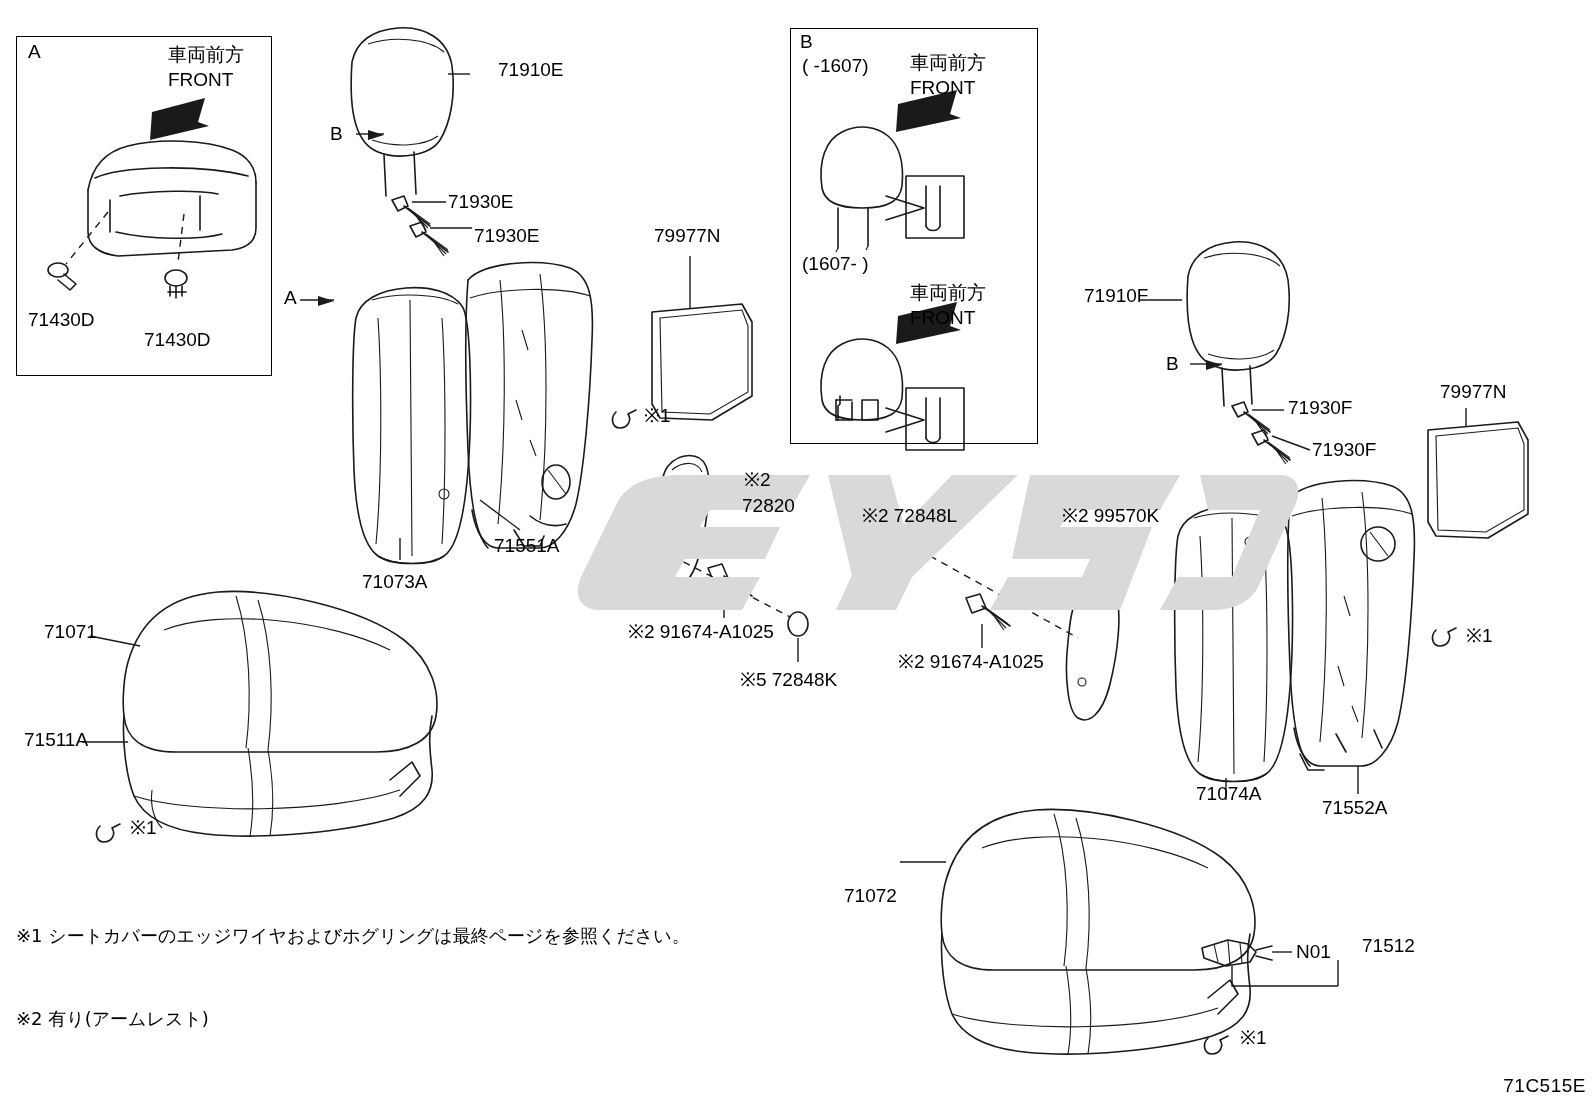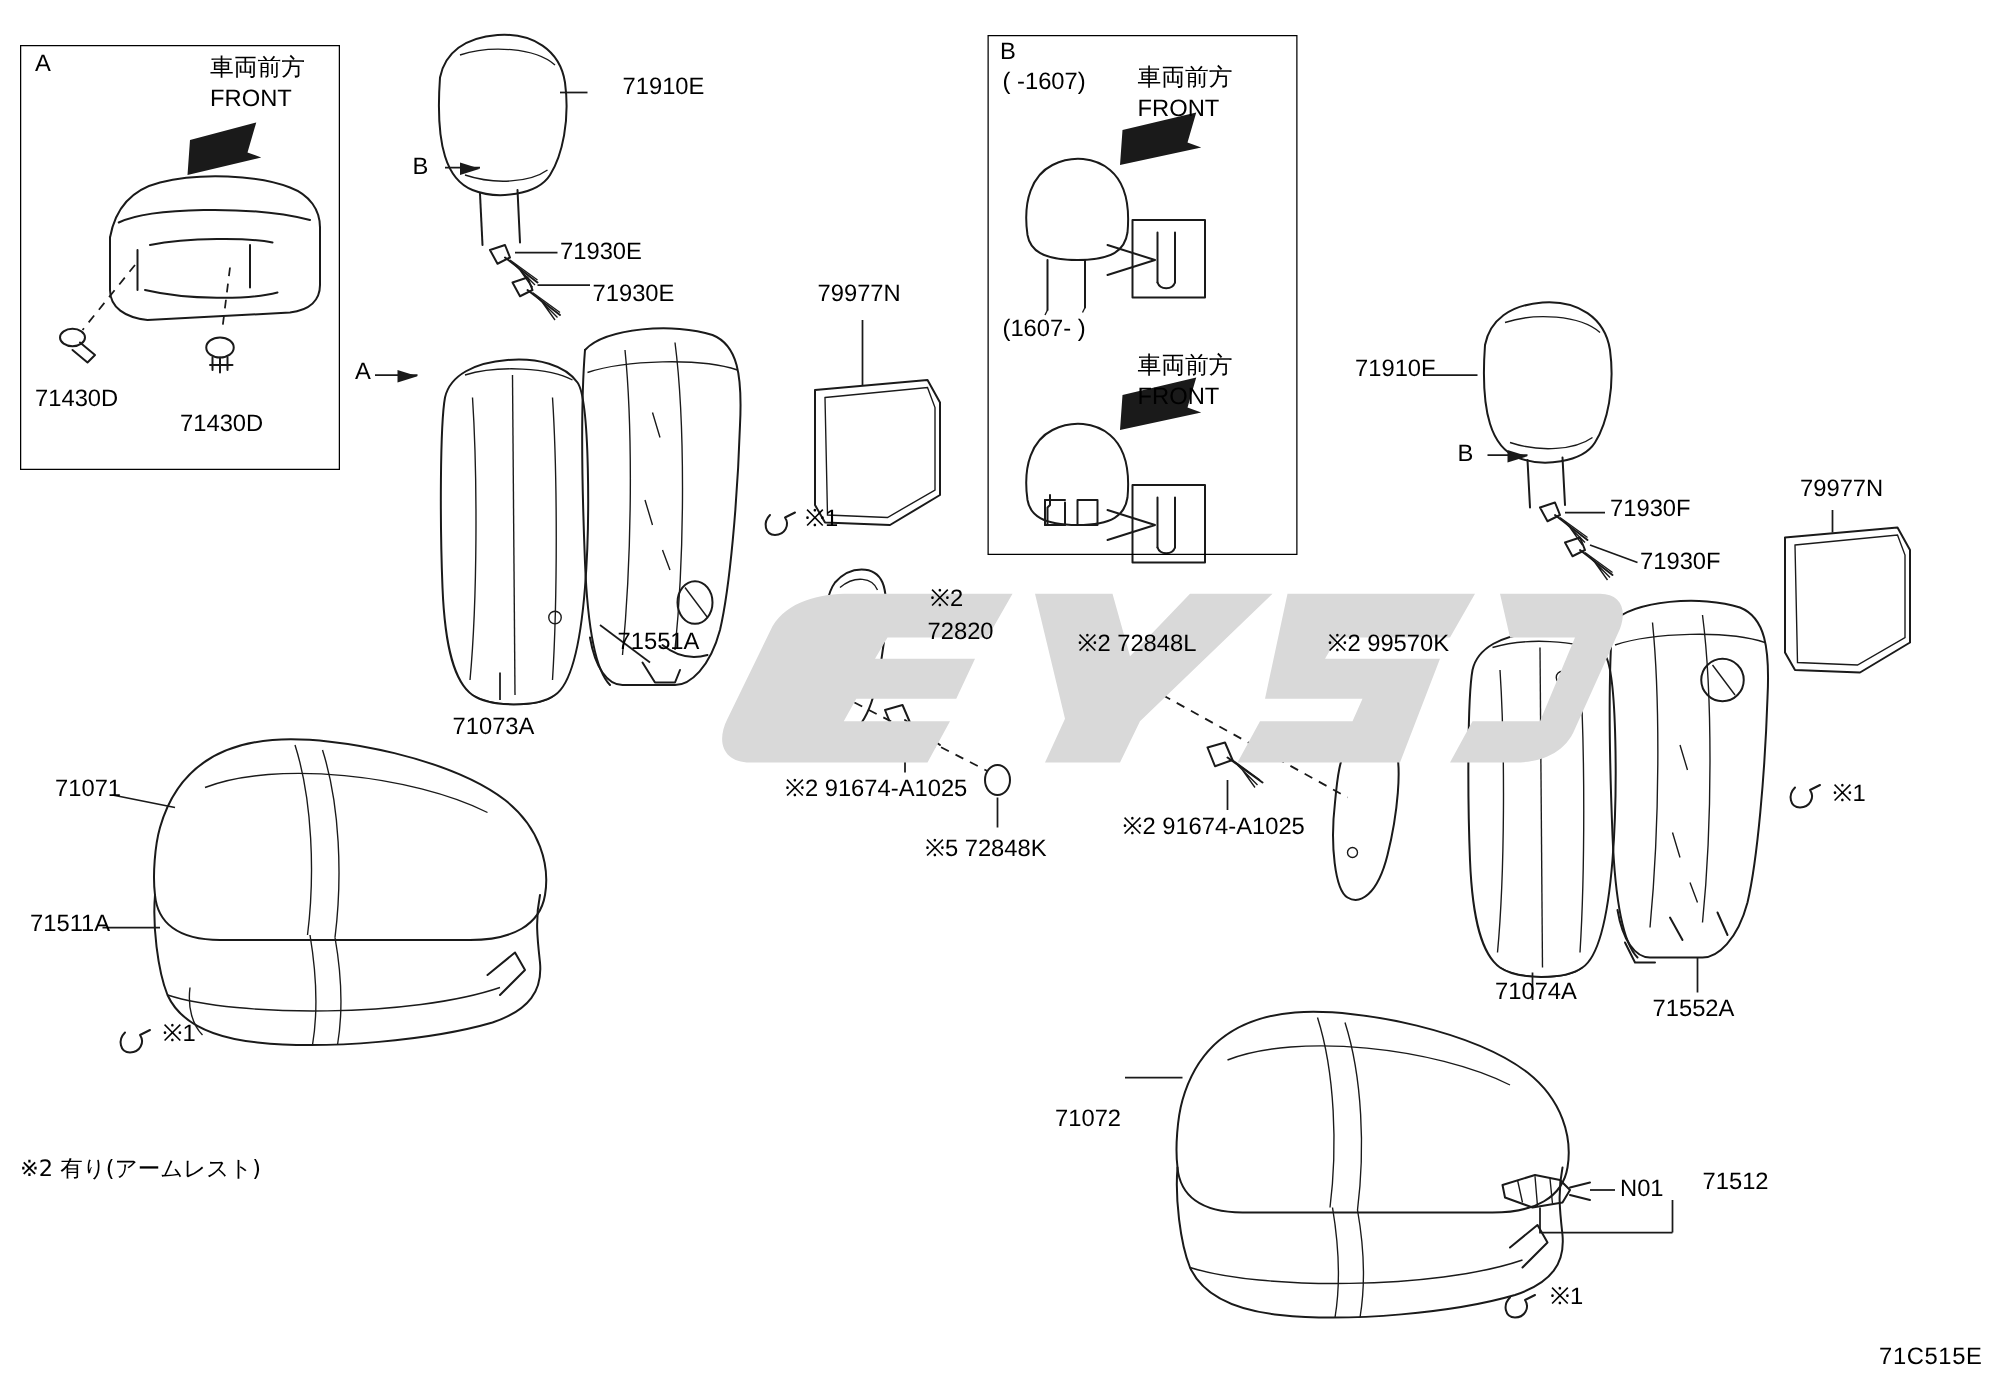--- a/index.html
+++ b/index.html
@@ -345,21 +345,21 @@
   <div class="lbl" style="left:474px; top:60px;margin-left:24px;">71910E</div>
   <div class="lbl" style="left:330px; top:124px;">B</div>
   <div class="lbl" style="left:448px; top:192px;">71930E</div>
   <div class="lbl" style="left:474px; top:226px;">71930E</div>
   <div class="lbl" style="left:654px; top:226px;">79977N</div>
   <div class="lbl" style="left:284px; top:288px;">A</div>
   <div class="lbl" style="left:644px; top:406px;">※1</div>
   <div class="lbl" style="left:744px; top:470px;">※2</div>
   <div class="lbl" style="left:742px; top:496px;">72820</div>
   <div class="lbl" style="left:362px; top:572px;">71073A</div>
-  <div class="lbl" style="left:494px; top:504px;">71551A</div>
+  <div class="lbl" style="left:494px; top:536px;">71551A</div>
   <div class="lbl" style="left:628px; top:622px;">※2 91674-A1025</div>
   <div class="lbl" style="left:740px; top:670px;">※5 72848K</div>
   <div class="lbl" style="left:862px; top:506px;">※2 72848L</div>
   <div class="lbl" style="left:1062px; top:506px;">※2 99570K</div>
   <div class="lbl" style="left:898px; top:652px;">※2 91674-A1025</div>
   <div class="lbl" style="left:1084px; top:286px;">71910F</div>
   <div class="lbl" style="left:1166px; top:354px;">B</div>
   <div class="lbl" style="left:1288px; top:398px;">71930F</div>
   <div class="lbl" style="left:1312px; top:440px;">71930F</div>
   <div class="lbl" style="left:1440px; top:382px;">79977N</div>
@@ -368,20 +368,21 @@
   <div class="lbl" style="left:1322px; top:798px;">71552A</div>
   <div class="lbl" style="left:44px; top:622px;">71071</div>
   <div class="lbl" style="left:24px; top:730px;">71511A</div>
   <div class="lbl" style="left:130px; top:818px;">※1</div>
   <div class="lbl" style="left:844px; top:850px;margin-top:36px;">71072</div>
   <div class="lbl" style="left:1296px; top:942px;">N01</div>
   <div class="lbl" style="left:1362px; top:936px;">71512</div>
   <div class="lbl" style="left:1240px; top:1028px;">※1</div>
 
   <div class="notes">
+    <div class="jpline">※1 シートカバーのエッジワイヤおよびホグリングは最終ページを参照ください。</div>
     <div class="jpline">※2 有り(アームレスト)</div>
     
     
     
     
   </div>
 
   <div class="diagram-code">71C515E</div>
 
 </div>

